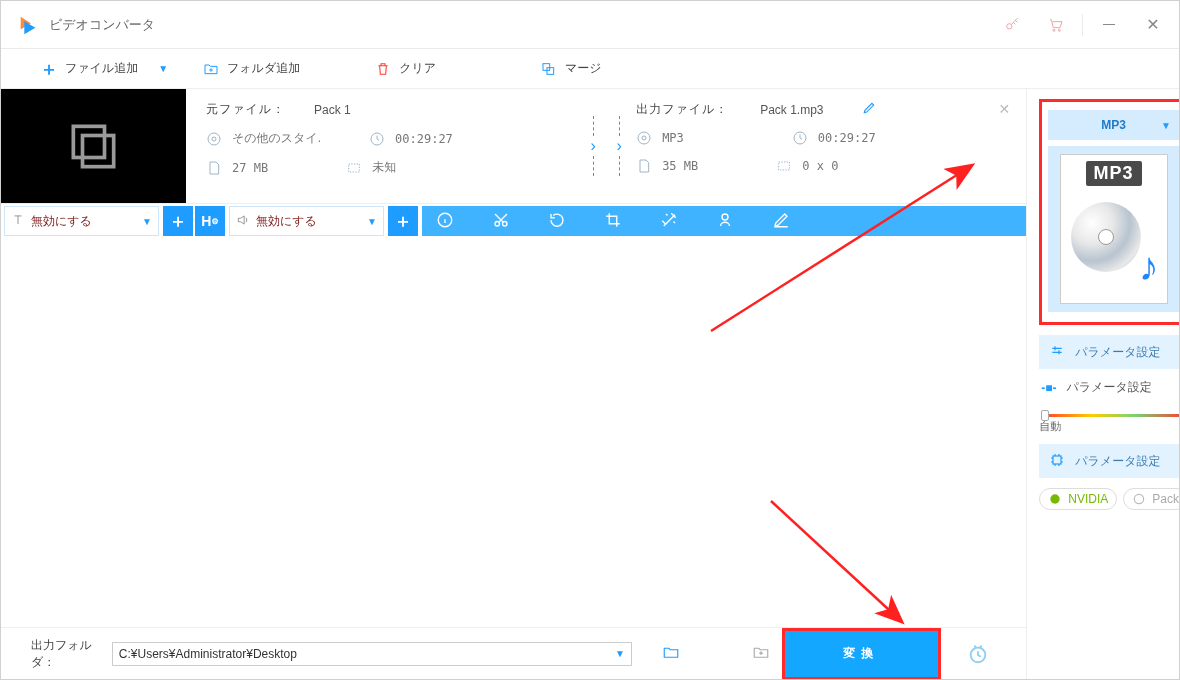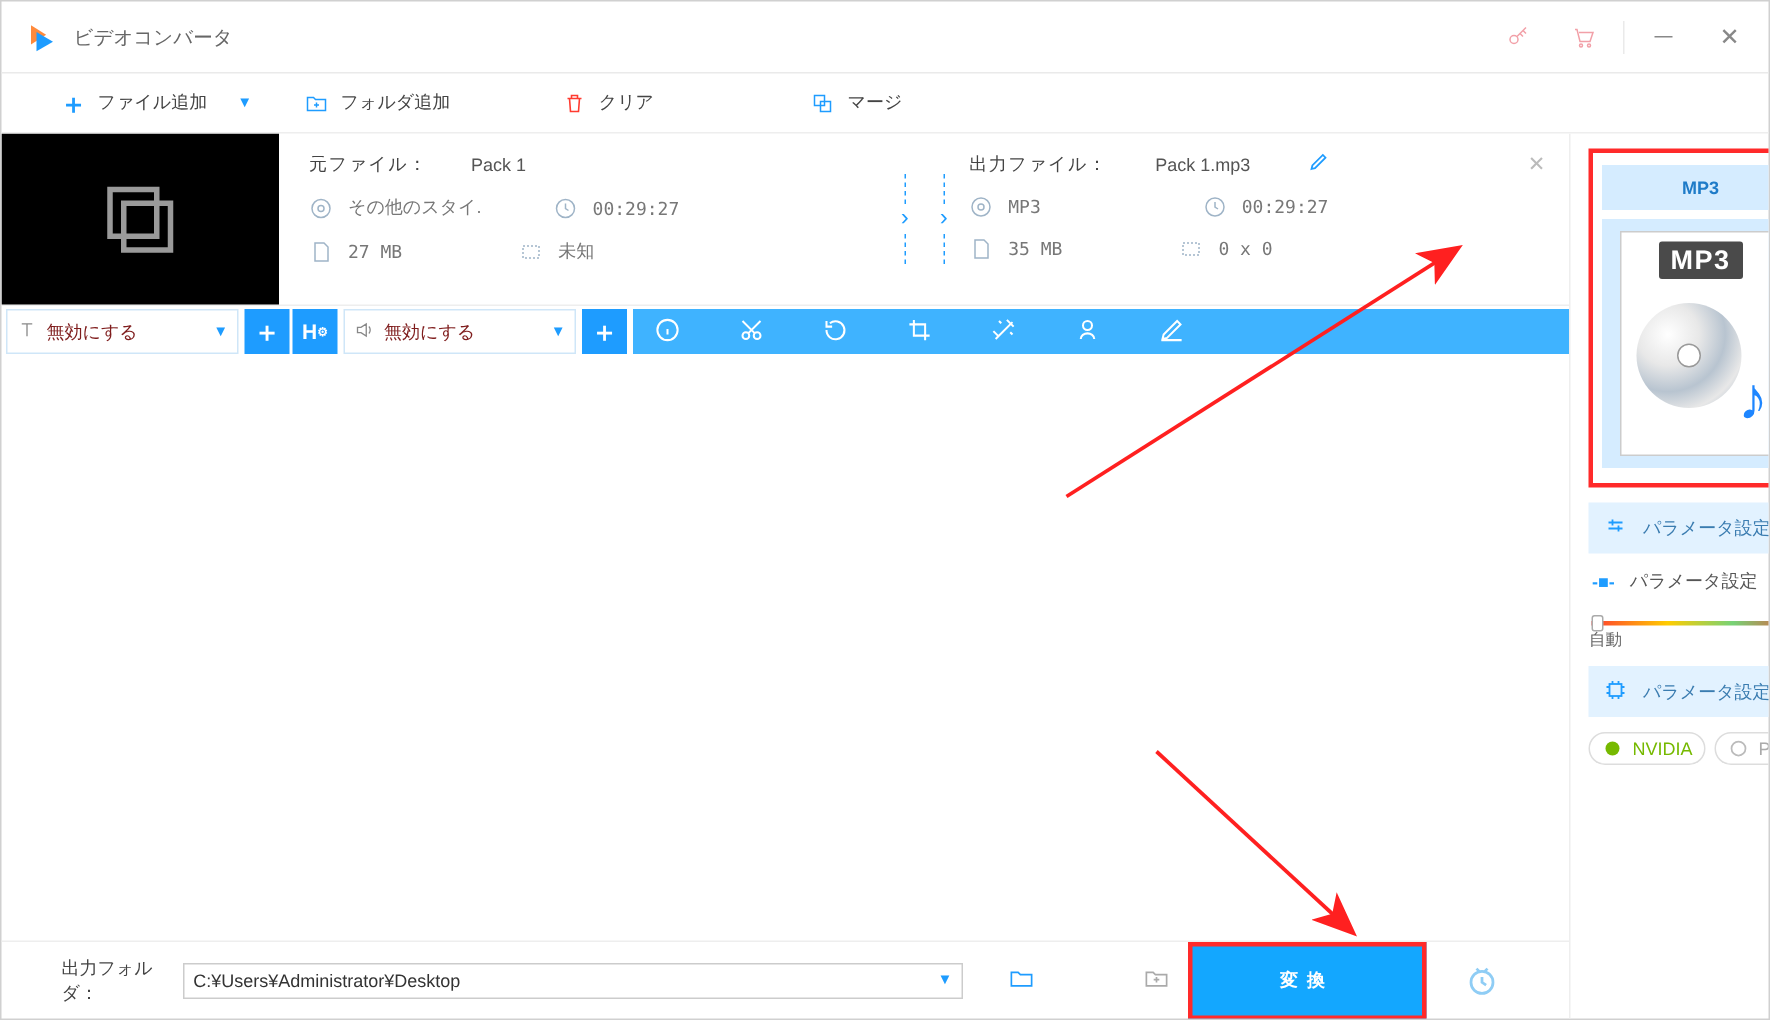--- a/index.html
+++ b/index.html
@@ -58,21 +58,21 @@
 .sel-wrap .schev{color:#1e9cff;font-size:10px}
 .sq-btn{width:30px;height:30px;margin:2px 1px;background:#1e9cff;color:#fff;display:flex;align-items:center;justify-content:center;font-size:18px;font-weight:bold}
 .sq-btn.h{font-size:14px}
 .sq-btn.h sup{font-size:8px;vertical-align:super}
 .strip-right{flex:1;background:#3fb3ff;margin:2px 0 2px 3px;display:flex;align-items:center;padding:0 14px;gap:38px}
 .strip-right .ticon{color:#fff}
 .strip-right .ticon svg{width:18px;height:18px;stroke:#fff;fill:none;stroke-width:1.8}
 
 .empty{flex:1}
 
-.bottombar{height:52px;border-top:1px solid #eee;display:flex;align-items:center;padding:0 40px;gap:12px}
+.bottombar{height:52px;border-top:1px solid #eee;display:flex;align-items:center;padding:0 30px;gap:12px}
 .blabel{color:#444}
 .pathbox{flex:0 0 520px;height:24px;border:1px solid #ccc;padding:0 6px;display:flex;align-items:center;color:#333;font-size:11px;position:relative}
 .pathchev{margin-left:auto;color:#1e9cff;font-size:10px}
 .bico{color:#1e9cff;margin-left:18px}
 .bico svg{width:18px;height:18px;stroke:currentColor;fill:none;stroke-width:1.5}
 .bico.gray{color:#aaa}
 .convert-btn{margin-left:auto;width:195px;height:52px;background:#13a7ff;color:#fff;display:flex;align-items:center;justify-content:center;font-size:22px;font-weight:bold;letter-spacing:6px;border:3px solid #ff2a2a;position:relative}
 .clock-ic{width:44px;height:44px;display:flex;align-items:center;justify-content:center;color:#8fcdf5;margin-left:8px}
 .clock-ic svg{width:22px;height:22px;stroke:currentColor;fill:none;stroke-width:2}
 

